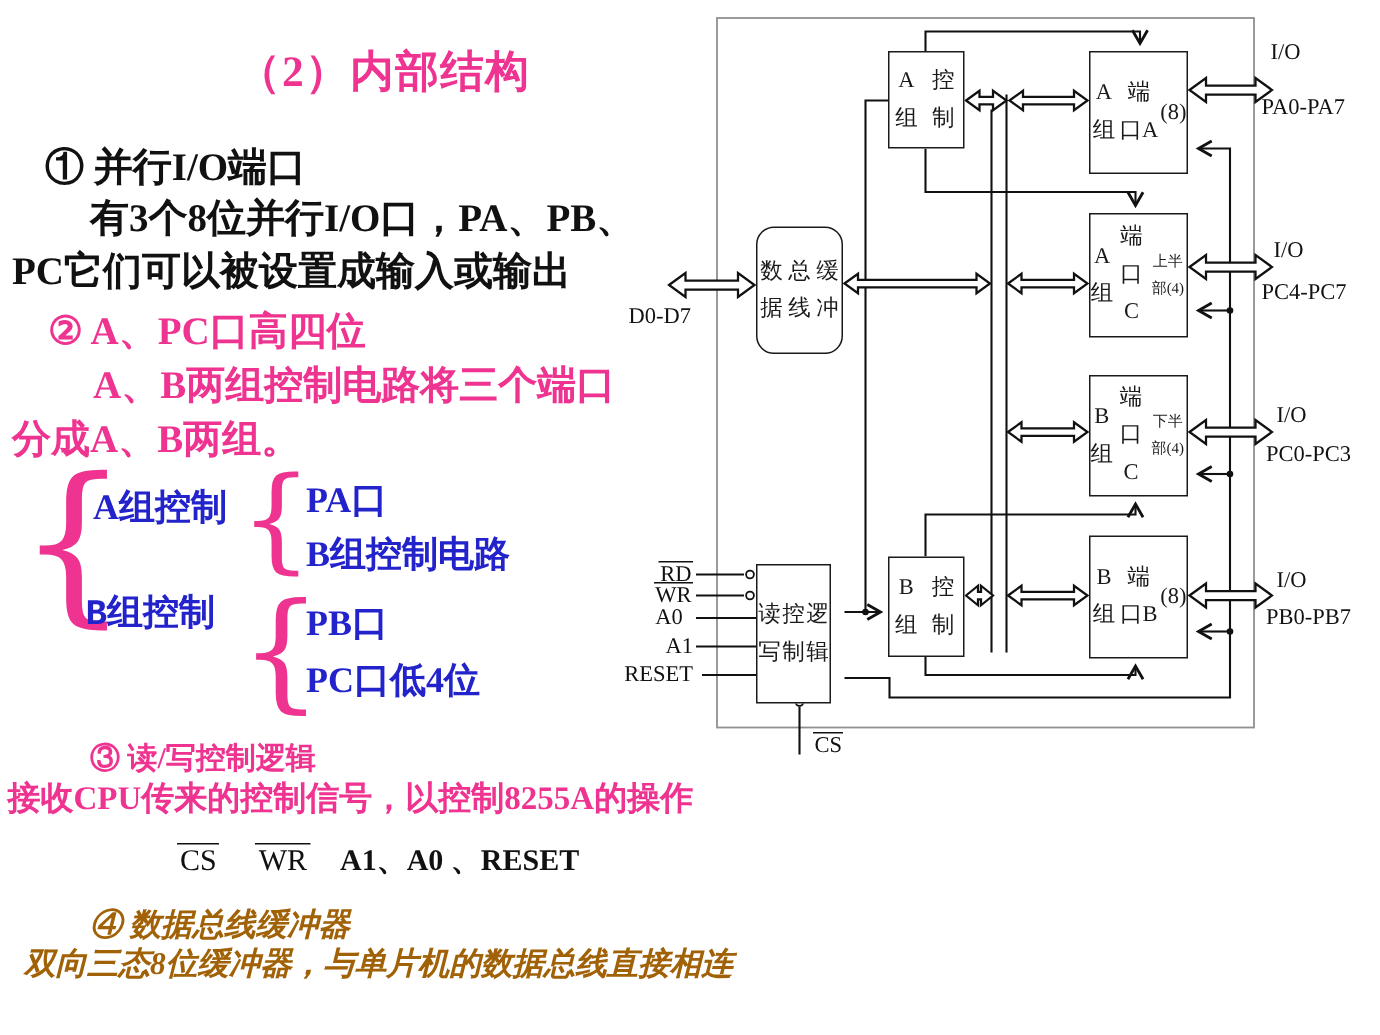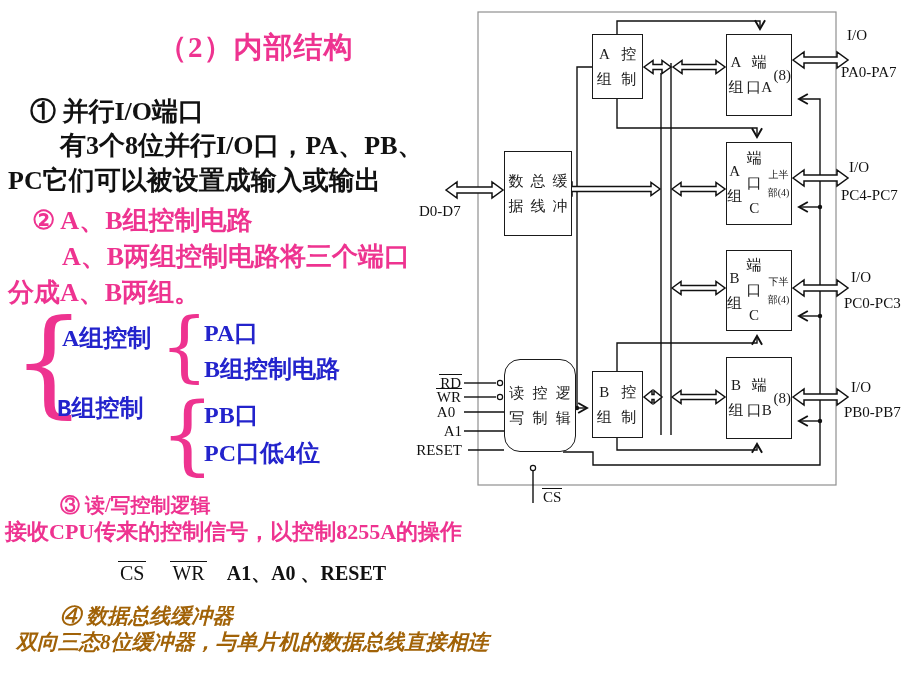--- a/index.html
+++ b/index.html
@@ -29,21 +29,21 @@
 </style>
 </head>
 <body>
 
 <div class="abs title" style="left:158px;top:28px;">（2）内部结构</div>
 
 <div class="abs txt" style="left:30px;top:94px;">① 并行I/O端口</div>
 <div class="abs txt" style="left:60px;top:128px;">有3个8位并行I/O口，PA、PB、</div>
 <div class="abs txt" style="left:8px;top:163px;">PC它们可以被设置成输入或输出</div>
 
-<div class="abs txt pink" style="left:32px;top:203px;">② A、B组控制电路</div>
+<div class="abs txt pink" style="left:32px;top:203px;">② A、PC口高四位</div>
 <div class="abs txt pink" style="left:62px;top:239px;">A、B两组控制电路将三个端口</div>
 <div class="abs txt pink" style="left:8px;top:275px;">分成A、B两组。</div>
 
 <div class="abs brace" style="left:12px;top:312px;font-size:116px;line-height:100px;">{</div>
 <div class="abs brace" style="left:160px;top:314px;font-size:76px;line-height:64px;">{</div>
 <div class="abs brace" style="left:160px;top:398px;font-size:86px;line-height:72px;">{</div>
 
 <div class="abs gitem" style="left:62px;top:322px;">A组控制</div>
 <div class="abs gitem" style="left:204px;top:317px;">PA口</div>
 <div class="abs gitem" style="left:204px;top:353px;">B组控制电路</div>
@@ -106,21 +106,21 @@
   <polygon class="dbl" points="672,288 681,281.5 681,285.5 716,285.5 716,281.5 725,288 716,294.5 716,290.5 681,290.5 681,294.5"></polygon>
   <polygon class="dbl" points="644,397 652,390.5 652,394.5 654,394.5 654,390.5 662,397 654,403.5 654,399.5 652,399.5 652,403.5"></polygon>
   <polygon class="dbl" points="672,397 681,390.5 681,394.5 716,394.5 716,390.5 725,397 716,403.5 716,399.5 681,399.5 681,403.5"></polygon>
   <polygon class="dbl" points="446,190 457,182 457,187 492,187 492,182 503,190 492,198 492,193 457,193 457,198"></polygon>
   <polygon class="dbl" points="793,60 804,52 804,57 837,57 837,52 848,60 837,68 837,63 804,63 804,68"></polygon>
   <polygon class="dbl" points="793,178 804,170 804,175 837,175 837,170 848,178 837,186 837,181 804,181 804,186"></polygon>
   <polygon class="dbl" points="793,288 804,280 804,285 837,285 837,280 848,288 837,296 837,291 804,291 804,296"></polygon>
   <polygon class="dbl" points="793,397 804,389 804,394 837,394 837,389 848,397 837,405 837,400 804,400 804,405"></polygon>
 </svg>
 
-<div class="box" style="left:504px;top:151px;width:68px;height:85px;">
+<div class="box" style="left:504px;top:151px;width:58px;height:85px;border-radius:12px;">
   <div>数据</div>
   <div>总线</div>
   <div>缓冲</div>
 </div>
 <div class="box" style="left:592px;top:34px;width:51px;height:65px;">
   <div>A组</div>
   <div>控制</div>
 </div>
 <div class="box" style="left:726px;top:34px;width:66px;height:82px;">
   <div>A组</div>
@@ -139,21 +139,21 @@
 </div>
 <div class="box" style="left:726px;top:357px;width:66px;height:82px;">
   <div>B组</div>
   <div>端口B</div>
   <div>(8)</div>
 </div>
 <div class="box" style="left:592px;top:371px;width:51px;height:67px;">
   <div>B组</div>
   <div>控制</div>
 </div>
-<div class="box" style="left:504px;top:359px;width:72px;height:93px;border-radius:16px;">
+<div class="box" style="left:504px;top:376px;width:50px;height:93px;">
   <div>读写</div>
   <div>控制</div>
   <div>逻辑</div>
 </div>
 
 <div class="lbl" style="left:419px;top:203px;">D0-D7</div>
 
 <div class="lbl" style="left:847px;top:27px;">I/O</div>
 <div class="lbl" style="left:841px;top:64px;">PA0-PA7</div>
 <div class="lbl" style="left:849px;top:159px;">I/O</div>

